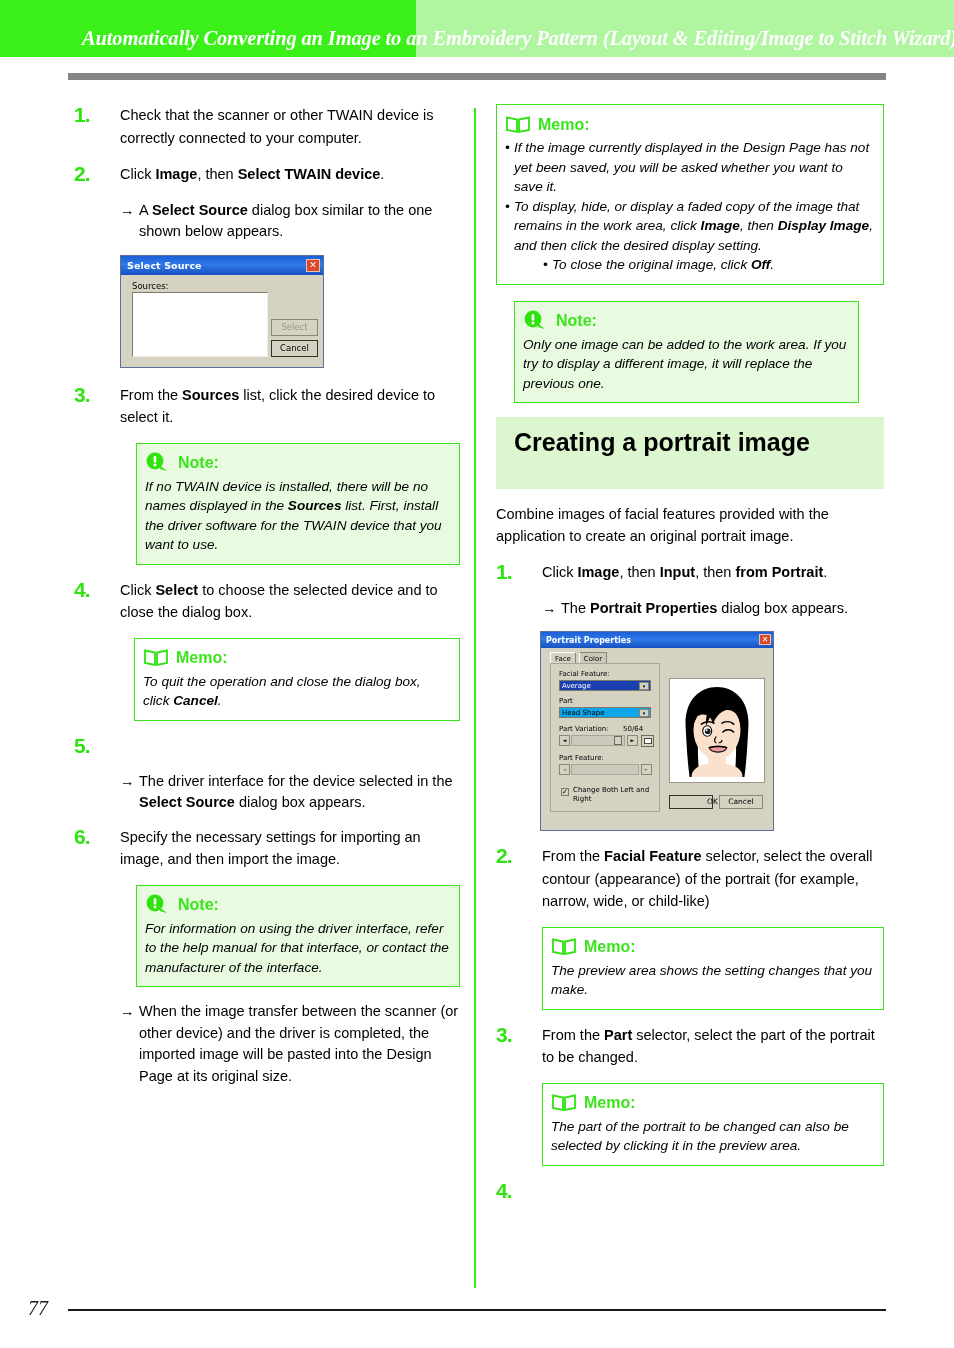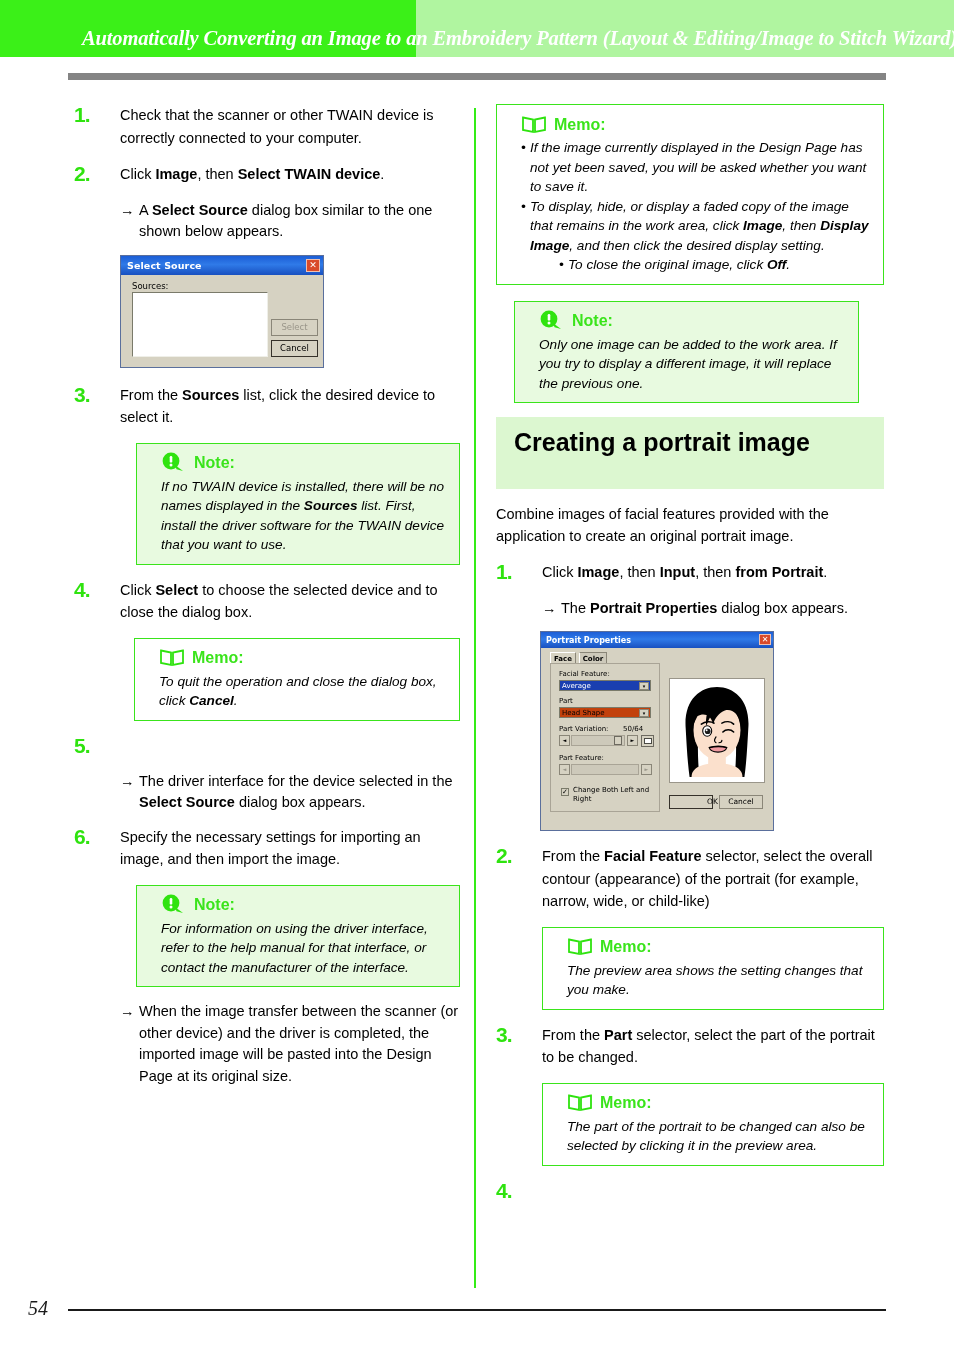--- a/index.html
+++ b/index.html
@@ -111,21 +111,21 @@
   .plain-para {
     font-size: 14.5px;
     line-height: 22px;
     margin-bottom: 14px;
   }
 
   
   .callout {
     border: 1px solid #3ae41b;
     box-sizing: border-box;
-    padding: 8px 10px 9px 24px;
+    padding: 8px 10px 9px 8px;
     margin: 4px 0 14px 0;
   }
   .callout.note { background: #e8fae0; }
   .callout.memo { background: #ffffff; }
 
   .callout-head {
     display: flex;
     align-items: center;
     height: 22px;
     margin-bottom: 3px;
@@ -292,21 +292,20 @@
     width: 72px; height: 12px;
   }
   .pp-tab {
     position: absolute;
     top: 0;
     height: 12px;
     font-size: 7px;
     line-height: 12px;
     text-align: center;
     color: #000;
-    font-weight: bold;
   }
   .pp-tab.active {
     left: 0; width: 26px;
     background: #d6d2c2;
     border-left: 1px solid #fff;
     border-top: 1px solid #fff;
     border-right: 1px solid #8a8678;
     box-sizing: border-box;
   }
   .pp-tab.inactive {
@@ -327,21 +326,21 @@
   }
   .pp-fieldlabel {
     position: absolute;
     font-size: 7px;
     color: #000;
     line-height: 8px;
   }
   .pp-combo {
     position: absolute;
     height: 11px;
-    background: #c2410c;
+    background: #0ea5e9;
     border: 1px solid #7a7a6a;
     box-sizing: border-box;
   }
   .pp-combo.sel { background: #1a3fb0; }
   .pp-combo-text {
     position: absolute;
     left: 2px; top: 1px;
     font-size: 7px;
     line-height: 8px;
     color: #000;
@@ -736,14 +735,14 @@
     </div>
     <div class="callout-text"><span>The part of the portrait to be changed can also be selected by clicking it in the preview area.</span></div>
   </div>
 
   <div class="step">
     <div class="step-num">4.</div>
   </div>
 
 </div>
 
-<div class="footer-pagenum">54</div>
+<div class="footer-pagenum">77</div>
 <div class="footer-rule"></div>
 
 </body></html>

